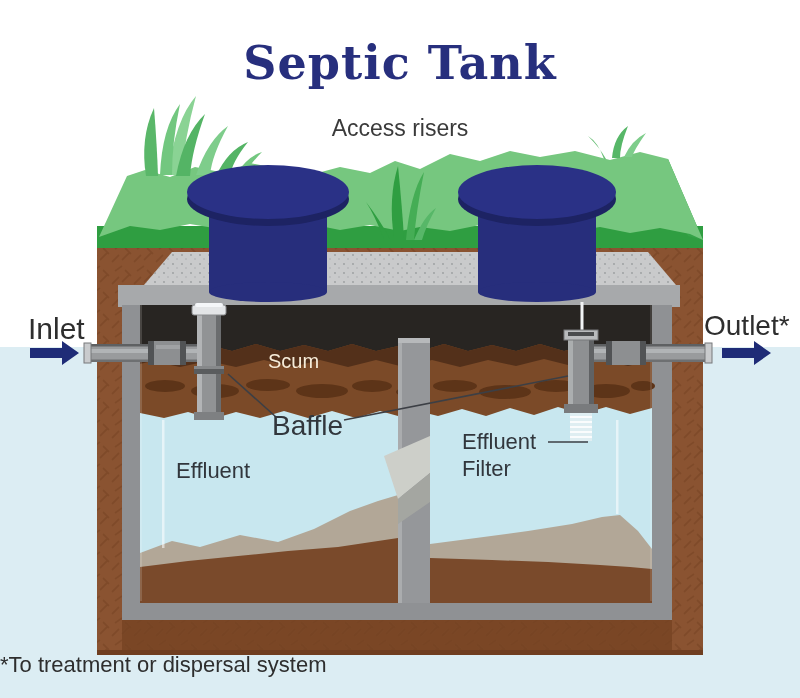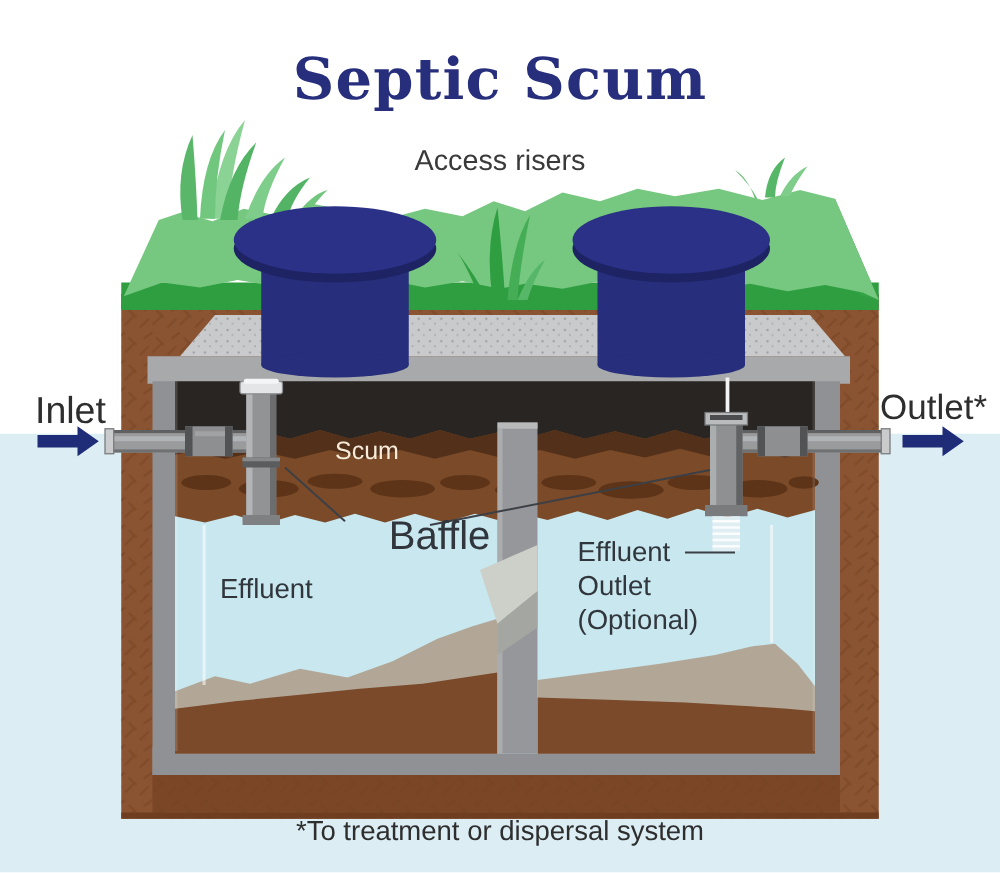--- a/index.html
+++ b/index.html
@@ -7,24 +7,24 @@
          font-family:"Liberation Sans",sans-serif;}
   #art{position:absolute;left:0;top:0;}
   .lbl{position:absolute;color:#333;white-space:nowrap;}
   .title{left:0;top:36px;width:100%;text-align:center;
          font-family:"DejaVu Serif",serif;font-weight:bold;
          font-size:46px;letter-spacing:1px;color:#272f7d;}
   .access{left:0;top:115px;width:100%;text-align:center;font-size:23px;color:#3a3a3a;}
   .inlet{left:28px;top:312px;font-size:30px;color:#2e2e2e;}
   .outlet{left:704px;top:310px;font-size:28px;color:#2e2e2e;}
   .scum{left:268px;top:350px;font-size:20px;color:#f6ecd9;}
-  .baffle{left:272px;top:410px;font-size:32px;color:#31363c;margin-left:39px;}
+  .baffle{left:272px;top:410px;font-size:28px;color:#31363c;}
   .effluent{left:176px;top:458px;font-size:22px;color:#31363c;}
   .filterblock{left:462px;top:428px;font-size:22px;line-height:27px;color:#31363c;white-space:normal;width:130px;}
-  .footnote{left:0;top:652px;width:100%;text-align:center;font-size:22px;color:#2e2e2e;}
+  .footnote{left:0;top:652px;width:100%;text-align:left;font-size:22px;color:#2e2e2e;}
 </style>
 </head>
 <body>
 
 <div id="stage">
 
 <svg id="art" width="800" height="698" viewBox="0 0 800 698">
   <defs>
     <pattern id="soilp" width="22" height="22" patternUnits="userSpaceOnUse">
       <path d="M2,20 L9,13 M5,7 L12,2 M12,18 L19,11 M15,6 L21,12" stroke="#744122" stroke-width="1.8" fill="none" opacity="0.5"></path>
@@ -185,27 +185,26 @@
   <g stroke="#3c3f45" stroke-width="1.6">
     <line x1="276" y1="417" x2="228" y2="374"></line>
     <line x1="344" y1="420" x2="568" y2="376"></line>
     <line x1="548" y1="442" x2="588" y2="442"></line>
   </g>
 
   <path d="M30,348 L62,348 L62,341 L79,353 L62,365 L62,358 L30,358 Z" fill="#1f2c77"></path>
   <path d="M722,348 L754,348 L754,341 L771,353 L754,365 L754,358 L722,358 Z" fill="#1f2c77"></path>
 </svg>
 
-<div class="lbl title">Septic Scum</div>
+<div class="lbl title">Septic Tank</div>
 <div class="lbl access">Access risers</div>
 <div class="lbl inlet">Inlet</div>
 <div class="lbl outlet">Outlet*</div>
 <div class="lbl scum">Scum</div>
 <div class="lbl baffle">Baffle</div>
 <div class="lbl effluent">Effluent</div>
 <div class="lbl filterblock">
   <div>Effluent</div>
-  <div>Outlet</div>
-  <div>(Optional)</div>
+  <div>Filter</div>
 </div>
 <div class="lbl footnote">*To treatment or dispersal system</div>
 
 </div>
 
 </body></html>

